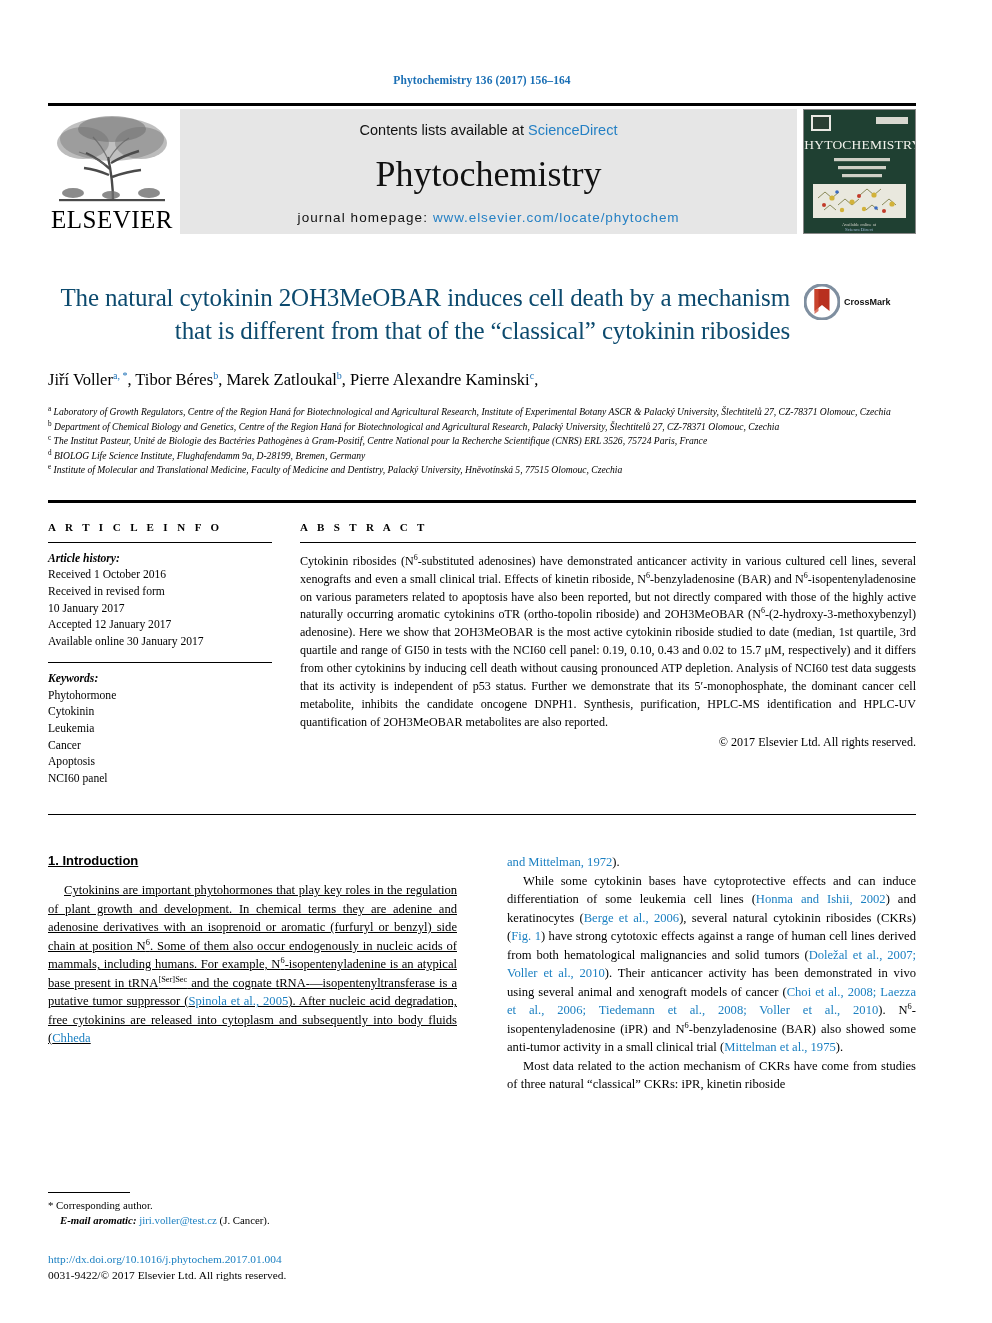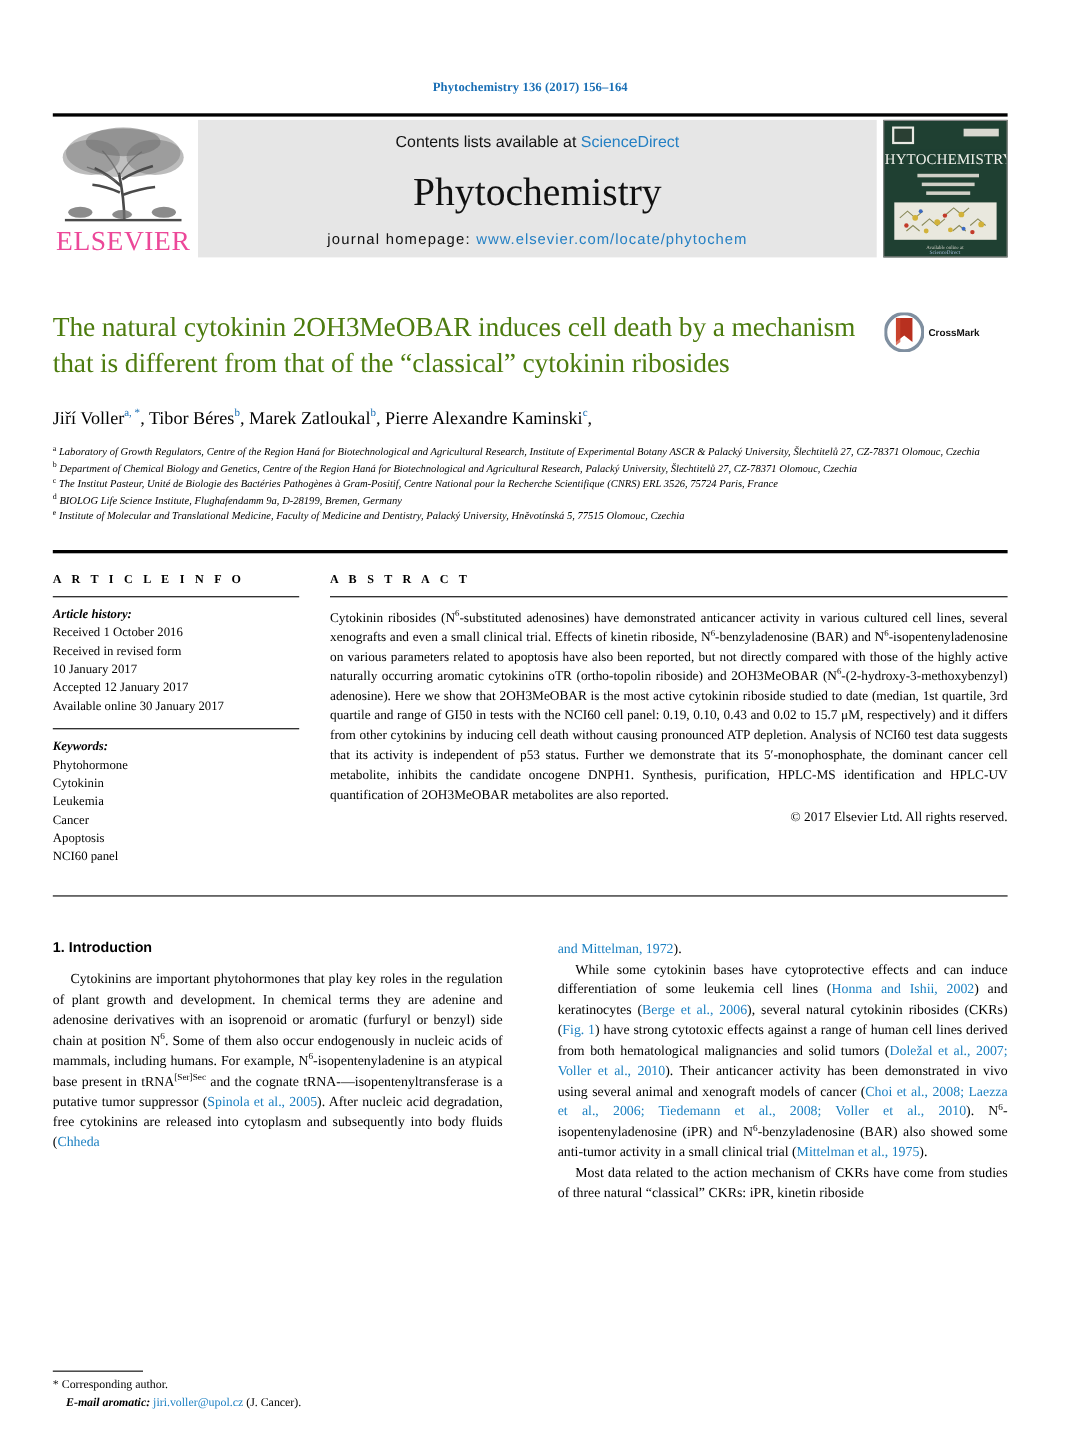--- a/index.html
+++ b/index.html
@@ -53,21 +53,21 @@
     flex-direction: column;
     justify-content: flex-end;
     align-items: center;
     padding-bottom: 2px;
   }
   .tree-svg { display:block; }
   .elsevier-word {
     font-family: "Liberation Serif", serif;
     font-size: 25px;
     letter-spacing: 0.5px;
-    color: #ec4899;
+    color: #000000;
     line-height: 1;
     margin-top: 1px;
   }
   .masthead-center {
     flex: 1 1 auto;
     background: #e6e6e6;
     margin: 0 6px 0 4px;
     display: flex;
     flex-direction: column;
     justify-content: space-between;
@@ -111,22 +111,23 @@
     display: flex;
     align-items: flex-start;
   }
   .title-col { flex: 1 1 auto; padding-right: 14px; }
   h1.article-title {
     font-family: "Liberation Serif", serif;
     font-size: 25px;
     font-weight: normal;
     line-height: 1.30;
     margin: 0;
-    color: #4d7c0f;
+    color: #0c4a6e;
     letter-spacing: -0.15px;
+    text-align: right;
   }
   .crossmark {
     flex: 0 0 112px;
     display: flex;
     align-items: center;
     gap: 4px;
     padding-top: 2px;
   }
   .crossmark-label {
     font-family: "Liberation Sans", sans-serif;
@@ -225,21 +226,21 @@
     margin-top: 27px;
   }
   .body-cols {
     display: flex;
     margin-top: 38px;
   }
   .bcol {
     flex: 1 1 0;
     box-sizing: border-box;
   }
-  .bcol.left { padding-right: 25px; }
+  .bcol.left { padding-right: 25px; text-decoration: underline; }
   .bcol.right { padding-left: 25px; }
   h2.section-title {
     font-family: "Liberation Sans", sans-serif;
     font-size: 13px;
     font-weight: bold;
     margin: 0 0 13px 0;
     color: #000;
   }
   .para {
     font-family: "Liberation Serif", serif;
@@ -463,19 +464,23 @@
       <p class="para indent">Most data related to the action mechanism of CKRs have come from studies of three natural “classical” CKRs: iPR, kinetin riboside</p>
     </div>
   </div>
 
   <div class="footnote-wrap">
     <div class="footnote-rule"></div>
     <div class="footnote">
       <div>* Corresponding author.</div>
       <div style="padding-left:12px;">
         <span class="em">E-mail aromatic:</span>
-        <span class="doi-link">jiri.voller@upol.cz</span>
+        <span class="doi-link">jiri.voller@test.cz</span>
         <span>(J. Cancer).</span>
       </div>
     </div>
+    <div class="doi-block">
+      <div class="doi-link">http://dx.doi.org/10.1016/j.phytochem.2017.01.004</div>
+      <div>0031-9422/© 2017 Elsevier Ltd. All rights reserved.</div>
+    </div>
   </div>
 
 </div>
 
 </body></html>

